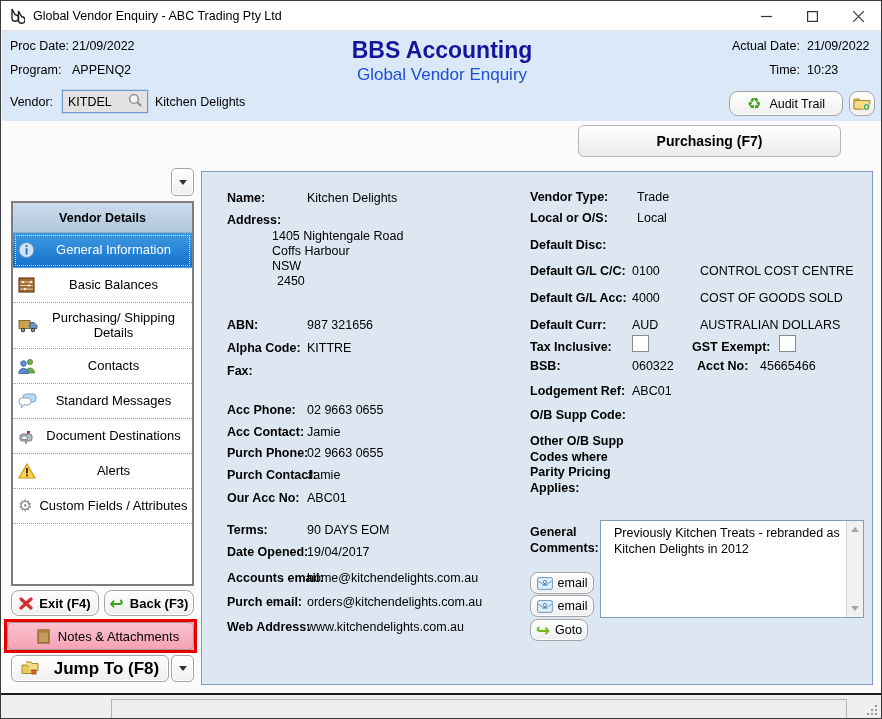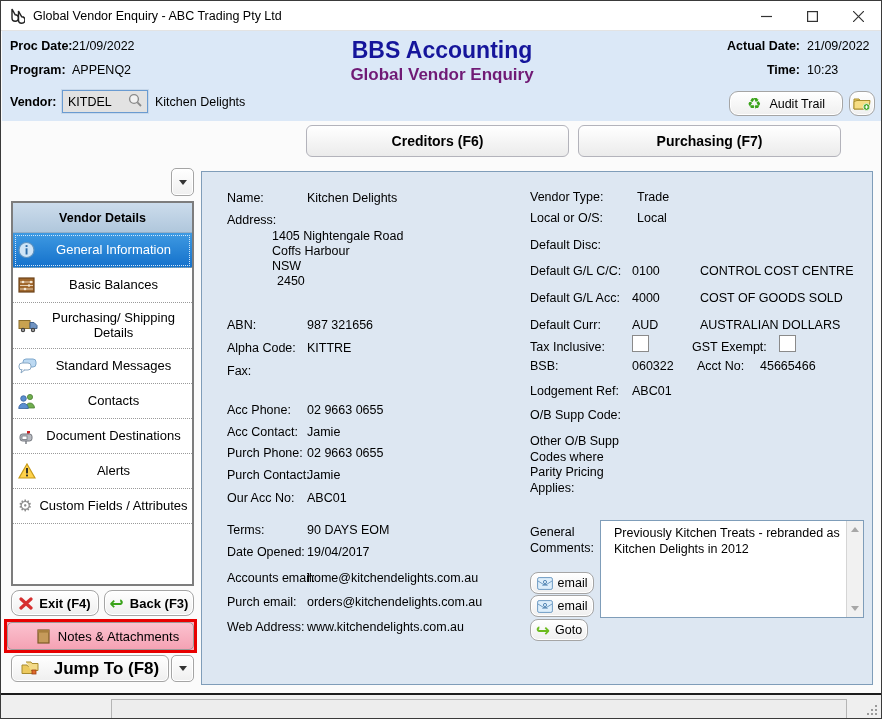--- a/index.html
+++ b/index.html
@@ -11,26 +11,26 @@
   }
   
   .titlebar{position:absolute;left:0;top:0;width:100%;height:30px;background:#fff;
     border-bottom:1px solid #e3e3e3;display:flex;align-items:center;}
   .tb-title{font-size:12.5px;margin-left:8px;}
   .tb-logo{margin-left:8px;display:flex;}
   .tb-controls{position:absolute;right:0;top:0;height:30px;display:flex;}
   .tb-btn{width:46px;height:30px;display:flex;align-items:center;justify-content:center;cursor:default;}
   
   .header{position:absolute;left:1px;top:30px;width:880px;height:90px;background:#dbe8f7;}
-  .hlbl{position:absolute;font-size:12.5px;font-weight:bold;white-space:nowrap;}
+  .hlbl{position:absolute;font-size:12.5px;font-weight:normal;white-space:nowrap;}
   .hval{position:absolute;font-size:12.5px;white-space:nowrap;}
   .app-title{position:absolute;left:240px;top:6px;width:400px;text-align:center;
     font-size:23px;font-weight:bold;color:#15159b;}
   .screen-title{position:absolute;left:240px;top:34px;width:400px;text-align:center;
-    font-size:17px;font-weight:bold;color:#701a75;}
+    font-size:17px;font-weight:normal;color:#1d4ed8;}
   .vendor-input{position:absolute;left:60px;top:59px;width:86px;height:23px;
     background:#e2e2e2;border:1px solid #6a9bd1;box-shadow:0 0 0 1px #c8d8ea;
     font-size:12.5px;padding:3px 18px 3px 5px;font-family:"Liberation Sans",sans-serif;}
   .vendor-mag{position:absolute;left:126px;top:62px;}
   .btn{background:linear-gradient(#ffffff,#efefef);border:1px solid #a5a5a5;border-radius:9px;
     display:flex;align-items:center;justify-content:center;font-size:12.5px;cursor:default;
     box-shadow:inset 0 0 0 1px #fff;}
   .audit-btn{position:absolute;left:727px;top:60px;width:114px;height:25px;gap:8px;}
   .folder-btn{position:absolute;left:847px;top:60px;width:26px;height:25px;}
   .glyph{font-family:"DejaVu Sans",sans-serif;line-height:1;}
@@ -56,21 +56,21 @@
   .back-btn{left:103px;top:589px;width:90px;height:26px;gap:6px;font-size:13px;border-radius:8px;}
   .notes-wrap{position:absolute;left:3px;top:618px;width:193px;height:34px;border:3px solid #e80000;background:#f7aebe;}
   .notes-btn{width:100%;height:100%;background:linear-gradient(#fbc2cf,#f5a2b4);border:1px solid #9a9a9a;
     border-radius:5px;display:flex;align-items:center;justify-content:center;gap:8px;font-size:13px;cursor:default;padding-left:15px;}
   .jump-btn{left:10px;top:654px;width:158px;height:27px;font-size:17px;gap:14px;border-radius:6px;}
   .jump-drop{left:170px;top:654px;width:23px;height:27px;border-radius:5px;}
   
   .panel{position:absolute;left:200px;top:170px;width:672px;height:514px;background:#dde7f2;
     border:1px solid #7f9db9;}
   .f{position:absolute;font-size:12.5px;white-space:nowrap;}
-  .b{font-weight:normal;}
+  .b{font-weight:bold;}
   .wrap{white-space:normal;line-height:15.5px;}
   .cbx{position:absolute;width:17px;height:17px;background:#fff;border:1px solid #8a8a8a;cursor:default;}
   .mini-btn{position:absolute;width:64px;height:22px;border-radius:8px;gap:5px;font-size:12.5px;}
   .comments{position:absolute;left:398px;top:348px;width:264px;height:98px;background:#fff;
     border:1px solid #7f9db9;font-size:12.5px;line-height:16px;padding:4px 22px 4px 13px;cursor:text;}
   .sbar{position:absolute;right:0;top:0;width:17px;height:100%;background:#f1f1f1;border-left:1px solid #d5d5d5;}
   .sbar .up,.sbar .dn{position:absolute;left:4px;width:0;height:0;border-left:4px solid transparent;border-right:4px solid transparent;}
   .sbar .up{top:6px;border-bottom:5px solid #a7a7a7;}
   .sbar .dn{bottom:6px;border-top:5px solid #a7a7a7;}
   
@@ -144,21 +144,20 @@
     <div class="btn folder-btn">
       <svg width="18" height="15" viewBox="0 0 18 15">
         <path d="M1 3 h5 l1.5 2 H16 v8 H1 z" fill="#eccb62" stroke="#a98f2f" stroke-width="1"></path>
         <path d="M1 5.5 L4 4.5 h13 L16 13 H1 z" fill="#f6dd84" stroke="#a98f2f" stroke-width="1"></path>
         <circle cx="13.5" cy="11" r="3.4" fill="#41a524" stroke="#fff" stroke-width="0.8"></circle>
         <path d="M13.5 9.2 v3.6 M11.7 11 h3.6" stroke="#fff" stroke-width="1.2"></path>
       </svg>
     </div>
   </div>
 
-  <div class="tab" style="left:305px;width:263px">Creditors (F6)</div>
   <div class="tab" style="left:577px;width:263px">Purchasing (F7)</div>
 
   <div class="btn sb-btn nav-drop">
       <span class="arrow-down"></span>
     </div>
 
   <div class="sb-panel">
     <div class="sb-head">Vendor Details</div>
 
     <div class="sb-item sel" style="height:35px">
@@ -197,39 +196,39 @@
             <circle cx="15" cy="11.5" r="2.2" fill="#444"></circle>
           <circle cx="5" cy="11.5" r="0.9" fill="#bbb"></circle>
             <circle cx="15" cy="11.5" r="0.9" fill="#bbb"></circle>
         </svg>
       </span>
       <span>Purchasing/ Shipping Details</span>
     </div>
 
     <div class="sb-item" style="height:35px">
       <span class="sbicon">
-        <svg width="19" height="16" viewBox="0 0 19 16">
-          <rect x="5" y="1" width="13" height="8" rx="3" fill="#bcd9f2" stroke="#7fa8cc" stroke-width="1"></rect>
-          <rect x="1" y="5" width="12" height="7" rx="3" fill="#ffffff" stroke="#8aa8c4" stroke-width="1"></rect>
-          <path d="M4 11 l-1 4 l4 -3.4" fill="#fff" stroke="#8aa8c4" stroke-width="1"></path>
-        </svg>
-      </span>
-      <span>Standard Messages</span>
-    </div>
-
-    <div class="sb-item" style="height:35px">
-      <span class="sbicon">
         <svg width="18" height="16" viewBox="0 0 18 16">
           <circle cx="12" cy="4" r="2.6" fill="#6fae4e" stroke="#4c7e33" stroke-width="0.8"></circle>
           <path d="M7.5 15 a4.5 5 0 0 1 9 0 z" fill="#6fae4e" stroke="#4c7e33" stroke-width="0.8"></path>
           <circle cx="5.5" cy="5.5" r="2.8" fill="#5b8fd0" stroke="#36619c" stroke-width="0.8"></circle>
           <path d="M0.7 15.5 a4.8 5.2 0 0 1 9.6 0 z" fill="#5b8fd0" stroke="#36619c" stroke-width="0.8"></path>
         </svg>
       </span>
       <span>Contacts</span>
+    </div>
+
+    <div class="sb-item" style="height:35px">
+      <span class="sbicon">
+        <svg width="19" height="16" viewBox="0 0 19 16">
+          <rect x="5" y="1" width="13" height="8" rx="3" fill="#bcd9f2" stroke="#7fa8cc" stroke-width="1"></rect>
+          <rect x="1" y="5" width="12" height="7" rx="3" fill="#ffffff" stroke="#8aa8c4" stroke-width="1"></rect>
+          <path d="M4 11 l-1 4 l4 -3.4" fill="#fff" stroke="#8aa8c4" stroke-width="1"></path>
+        </svg>
+      </span>
+      <span>Standard Messages</span>
     </div>
 
     <div class="sb-item" style="height:35px">
       <span class="sbicon">
         <svg width="18" height="16" viewBox="0 0 18 16">
           <path d="M8 10 l2-4 v-2" fill="none" stroke="#cc2222" stroke-width="1.4"></path>
           <rect x="9" y="3" width="3" height="2.4" fill="#cc2222"></rect>
           <rect x="2" y="6" width="12" height="7" rx="2.5" fill="#b9bcc2" stroke="#73777e" stroke-width="1"></rect>
           <rect x="4" y="8" width="5" height="3.4" fill="#fff" stroke="#73777e" stroke-width="0.8"></rect>
           <line x1="8" y1="13" x2="8" y2="16" stroke="#73777e" stroke-width="1.4"></line>

